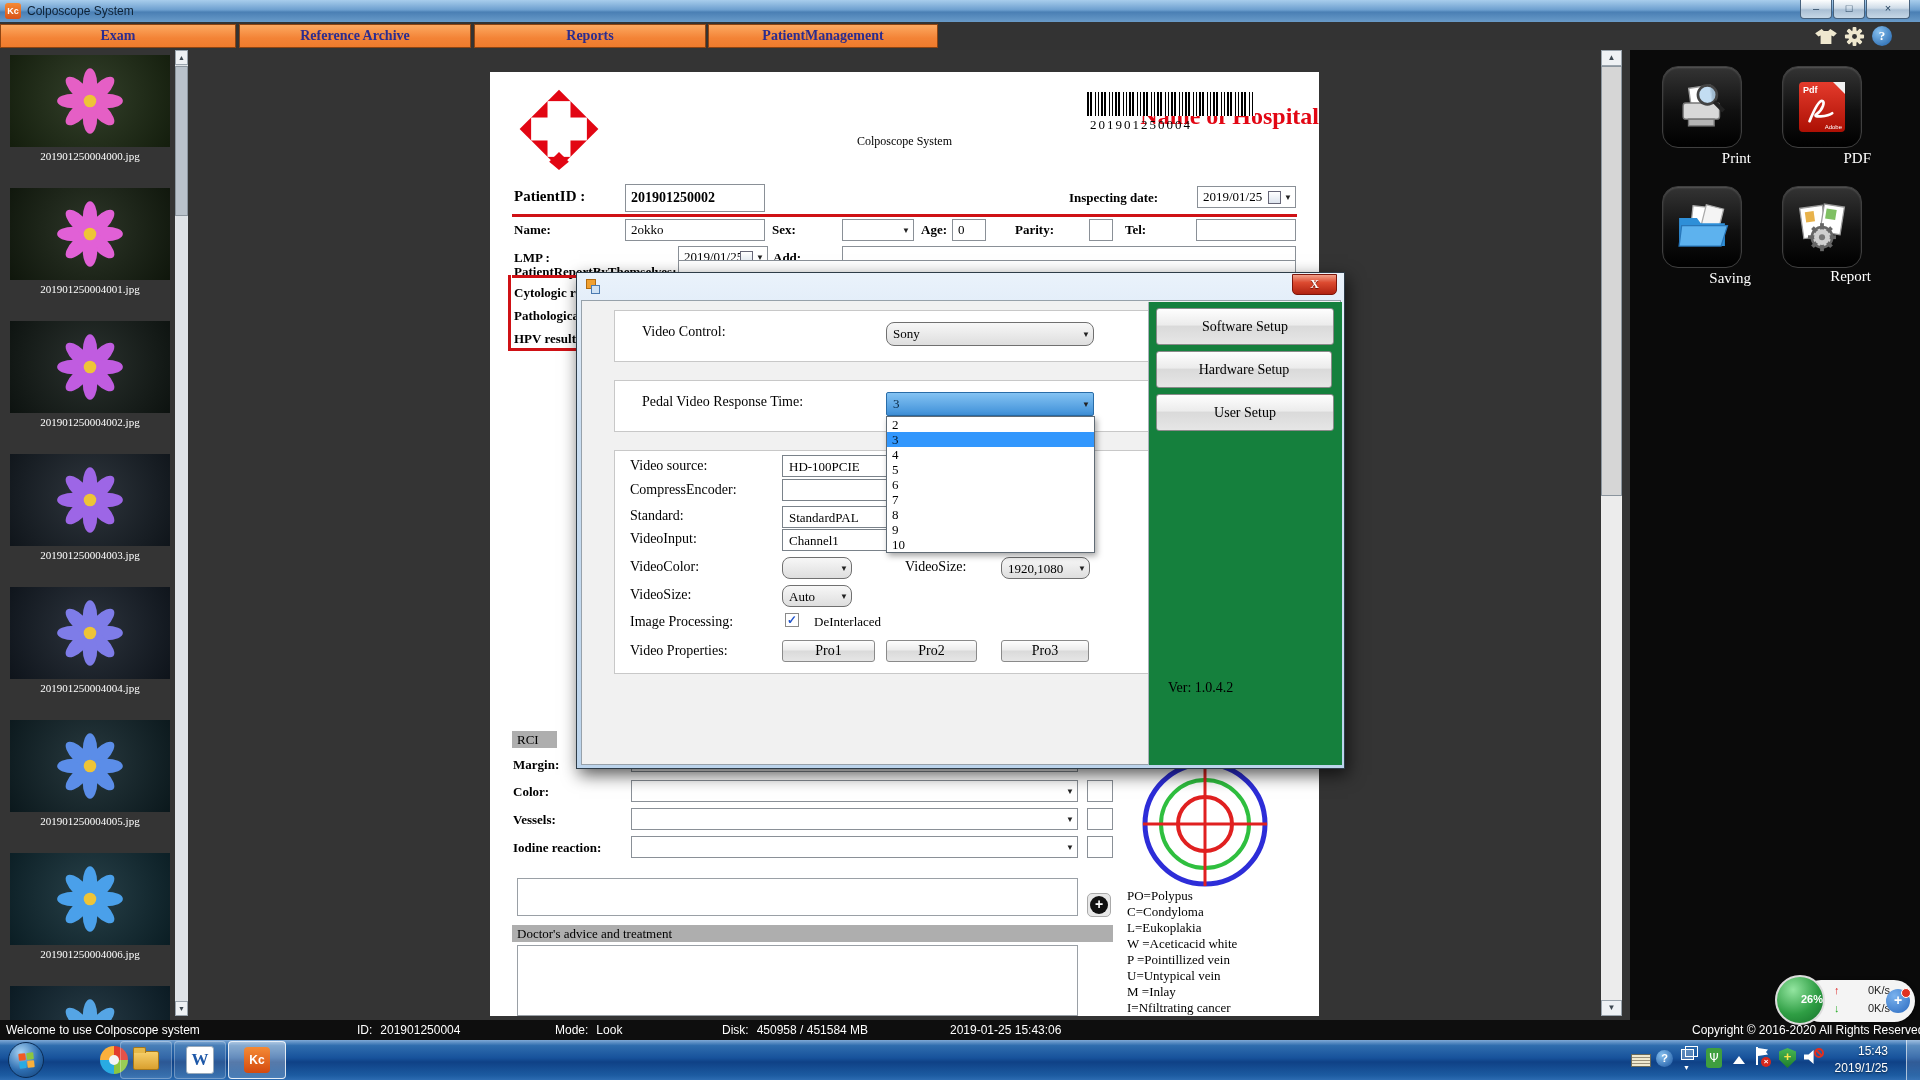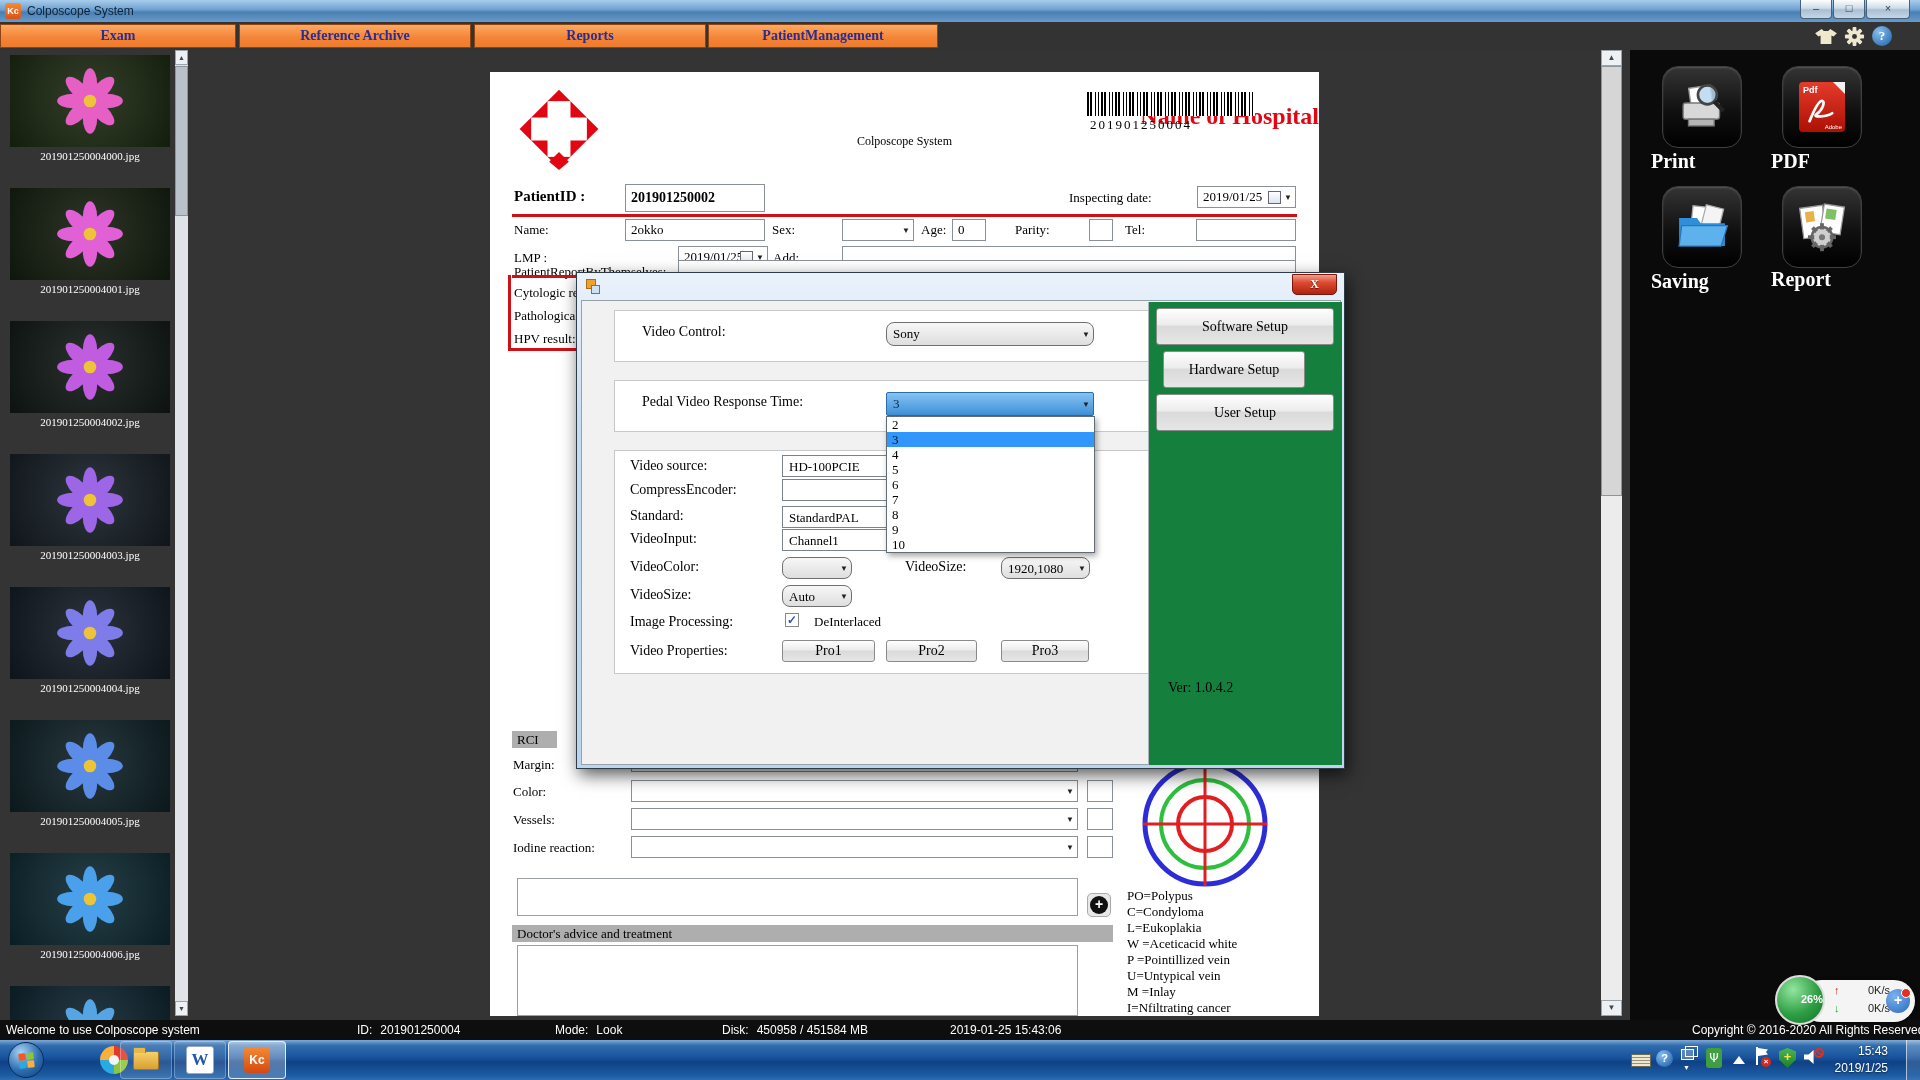--- a/index.html
+++ b/index.html
@@ -38,25 +38,25 @@
   .sb-track{position:absolute;background:#dfe3e7;}
   .sb-arrow{position:absolute;box-sizing:border-box;background:#eef1f4;border:1px solid #9aa4ad;color:#3c4750;
     text-align:center;font-size:7px;}
   .sb-thumb{position:absolute;background:#b9c2cb;border:1px solid #8b959e;box-sizing:border-box;}
 
   
   #right-panel{position:absolute;left:1630px;top:50px;width:290px;height:970px;background:#0a0a0a;}
   .app-btn{position:absolute;width:78px;height:80px;border-radius:16px;border:1px solid #3f3f3f;
     background:linear-gradient(#343434,#101010 55%,#000);box-shadow:inset 0 1px 2px rgba(255,255,255,.18);
     display:flex;align-items:center;justify-content:center;}
-  .app-label{position:absolute;width:100px;text-align:left;color:#fff;font-size:20px;font-family:"Liberation Serif",serif;font-weight:bold;}
+  .app-label{position:absolute;width:100px;text-align:right;color:#fff;font-size:15px;font-family:"Liberation Serif",serif;}
 
   
   #page{position:absolute;left:490px;top:72px;width:829px;height:944px;background:#fff;z-index:1;}
-  .flabel{position:absolute;font-family:"Liberation Serif",serif;font-size:13px;color:#000;white-space:nowrap;}
+  .flabel{position:absolute;font-family:"Liberation Serif",serif;font-size:13px;color:#000;white-space:nowrap;font-weight:bold;}
   .flabel.big{font-size:15px;font-weight:bold;}
   .finput{position:absolute;box-sizing:border-box;background:#fff;border:1px solid #8a9097;
     font-family:"Liberation Serif",serif;font-size:13px;padding:2px 5px;white-space:nowrap;overflow:hidden;}
   .finput.bold{font-weight:bold;font-size:14px;}
   .dd-arrow{position:absolute;right:3px;top:50%;transform:translateY(-50%);font-size:8px;color:#222;}
   .cal-ico{position:absolute;right:14px;top:4px;width:11px;height:11px;border:1px solid #667;
     background:linear-gradient(#fff,#dde4ee),repeating-linear-gradient(90deg,#99a 0 1px,transparent 1px 3px);}
   .gbar{position:absolute;box-sizing:border-box;height:17px;background:#aeaeae;color:#000;
     font-family:"Liberation Serif",serif;font-size:13px;padding:0 5px;line-height:17px;}
   .redline{position:absolute;background:#cf1115;}
@@ -530,21 +530,21 @@
       <div class="chk" style="left:203px;top:312px;">✓</div>
       <div class="dlabel" style="left:223px;top:313px;font-size:13px;margin-left:9px;">DeInterlaced</div>
 
       <div class="dlabel" style="left:48px;top:342px;">Video Properties:</div>
       <div class="dlg-btn" style="left:200px;top:339px;width:93px;height:22px;line-height:20px;">Pro1</div>
       <div class="dlg-btn" style="left:304px;top:339px;width:91px;height:22px;line-height:20px;">Pro2</div>
       <div class="dlg-btn" style="left:419px;top:339px;width:88px;height:22px;line-height:20px;">Pro3</div>
 
       <div id="dlg-side">
         <div class="dlg-btn" style="left:7px;top:6px;width:178px;height:37px;line-height:35px;">Software Setup</div>
-        <div class="dlg-btn" style="left:14px;top:49px;width:142px;height:37px;line-height:35px;">Hardware Setup</div>
+        <div class="dlg-btn" style="left:7px;top:49px;width:176px;height:37px;line-height:35px;">Hardware Setup</div>
         <div class="dlg-btn" style="left:7px;top:92px;width:178px;height:37px;line-height:35px;">User Setup</div>
         <div class="dlabel" style="left:19px;top:378px;">Ver: 1.0.4.2</div>
       </div>
 
       <div id="pedal-list">
           <div class="li-item">2</div>
           <div class="li-item selected">3</div>
           <div class="li-item">4</div>
           <div class="li-item">5</div>
           <div class="li-item">6</div>

